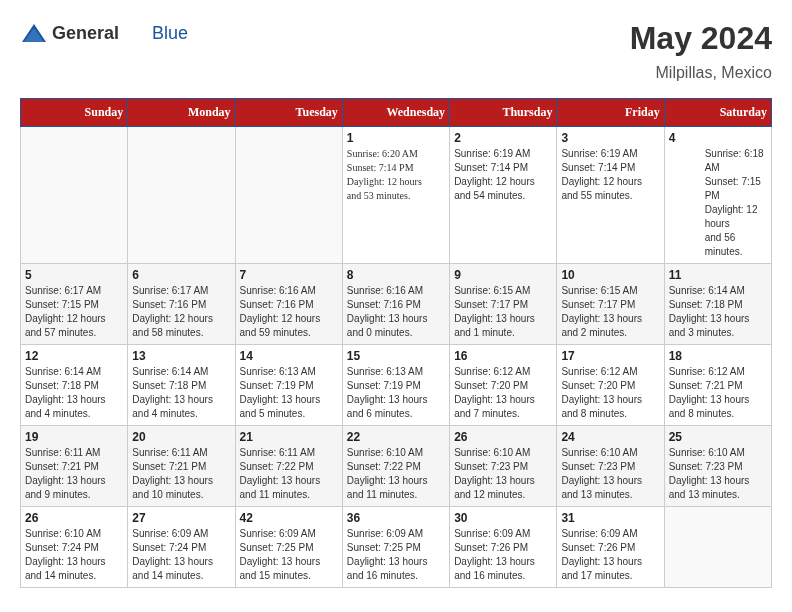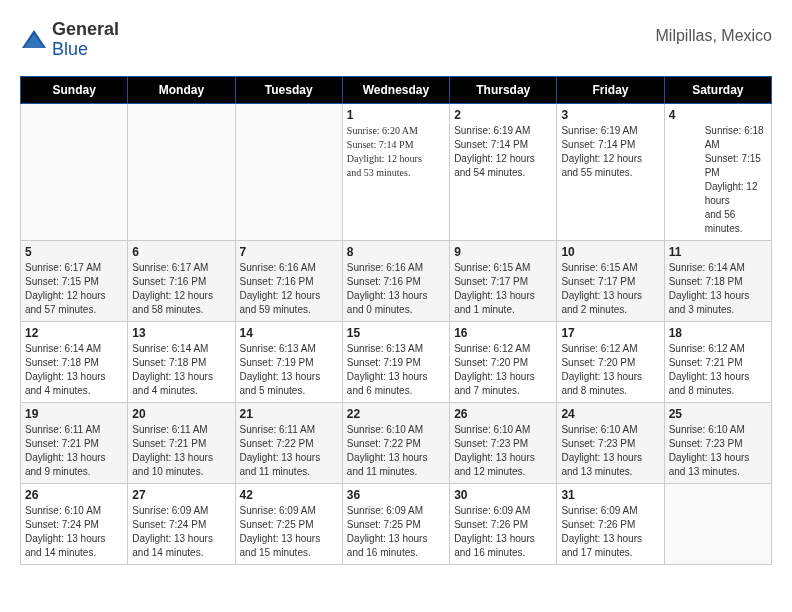--- a/index.html
+++ b/index.html
@@ -15,22 +15,23 @@
       justify-content: space-between;
       align-items: flex-start;
       margin-bottom: 16px;
     }
     .logo {
       display: flex;
       align-items: center;
     }
     .logo-text {
       display: flex;
-      flex-direction: column;
+      flex-direction: row;
       line-height: 1.1;
+      gap: 33px;
     }
     .logo-general {
       font-size: 18px;
       font-weight: bold;
       color: #333;
     }
     .logo-blue {
       font-size: 18px;
       font-weight: normal;
       color: #1a56a0;
@@ -52,27 +53,28 @@
       font-size: 16px;
       color: #555;
       margin-top: 7px;
     }
     .calendar {
       width: 100%;
       border-collapse: collapse;
       font-size: 11px;
     }
     .calendar thead th {
-      background-color: #000000;
+      background-color: #b91c1c;
       color: #fff;
       padding: 6px 4px;
-      text-align: center;
+      text-align: right;
       font-size: 12px;
       font-weight: bold;
       border: 1px solid #1a56a0;
+      font-family: Liberation Serif, serif;
     }
     .calendar tbody td {
       border: 1px solid #ccc;
       vertical-align: top;
       padding: 4px;
       width: calc(100% / 7);
       min-height: 80px;
     }
     .calendar tbody tr:nth-child(even) {
       background-color: #f5f5f5;
@@ -103,20 +105,21 @@
     <svg class="logo-icon" viewBox="0 0 28 28">
       <polygon points="14,4 26,22 2,22" fill="#1a56a0"></polygon>
       <polygon points="14,8 24,22 4,22" fill="#4a8fd4" opacity="0.5"></polygon>
     </svg>
     <div class="logo-text">
       <span class="logo-general">General</span>
       <span class="logo-blue">Blue</span>
     </div>
   </div>
   <div class="title-block">
+    <div class="title-month">May 2024</div>
     <div class="title-location">Milpillas, Mexico</div>
   </div>
 </div>
 
 <table class="calendar">
   <thead>
     <tr>
     <th>Sunday</th>
         <th>Monday</th>
         <th>Tuesday</th>

